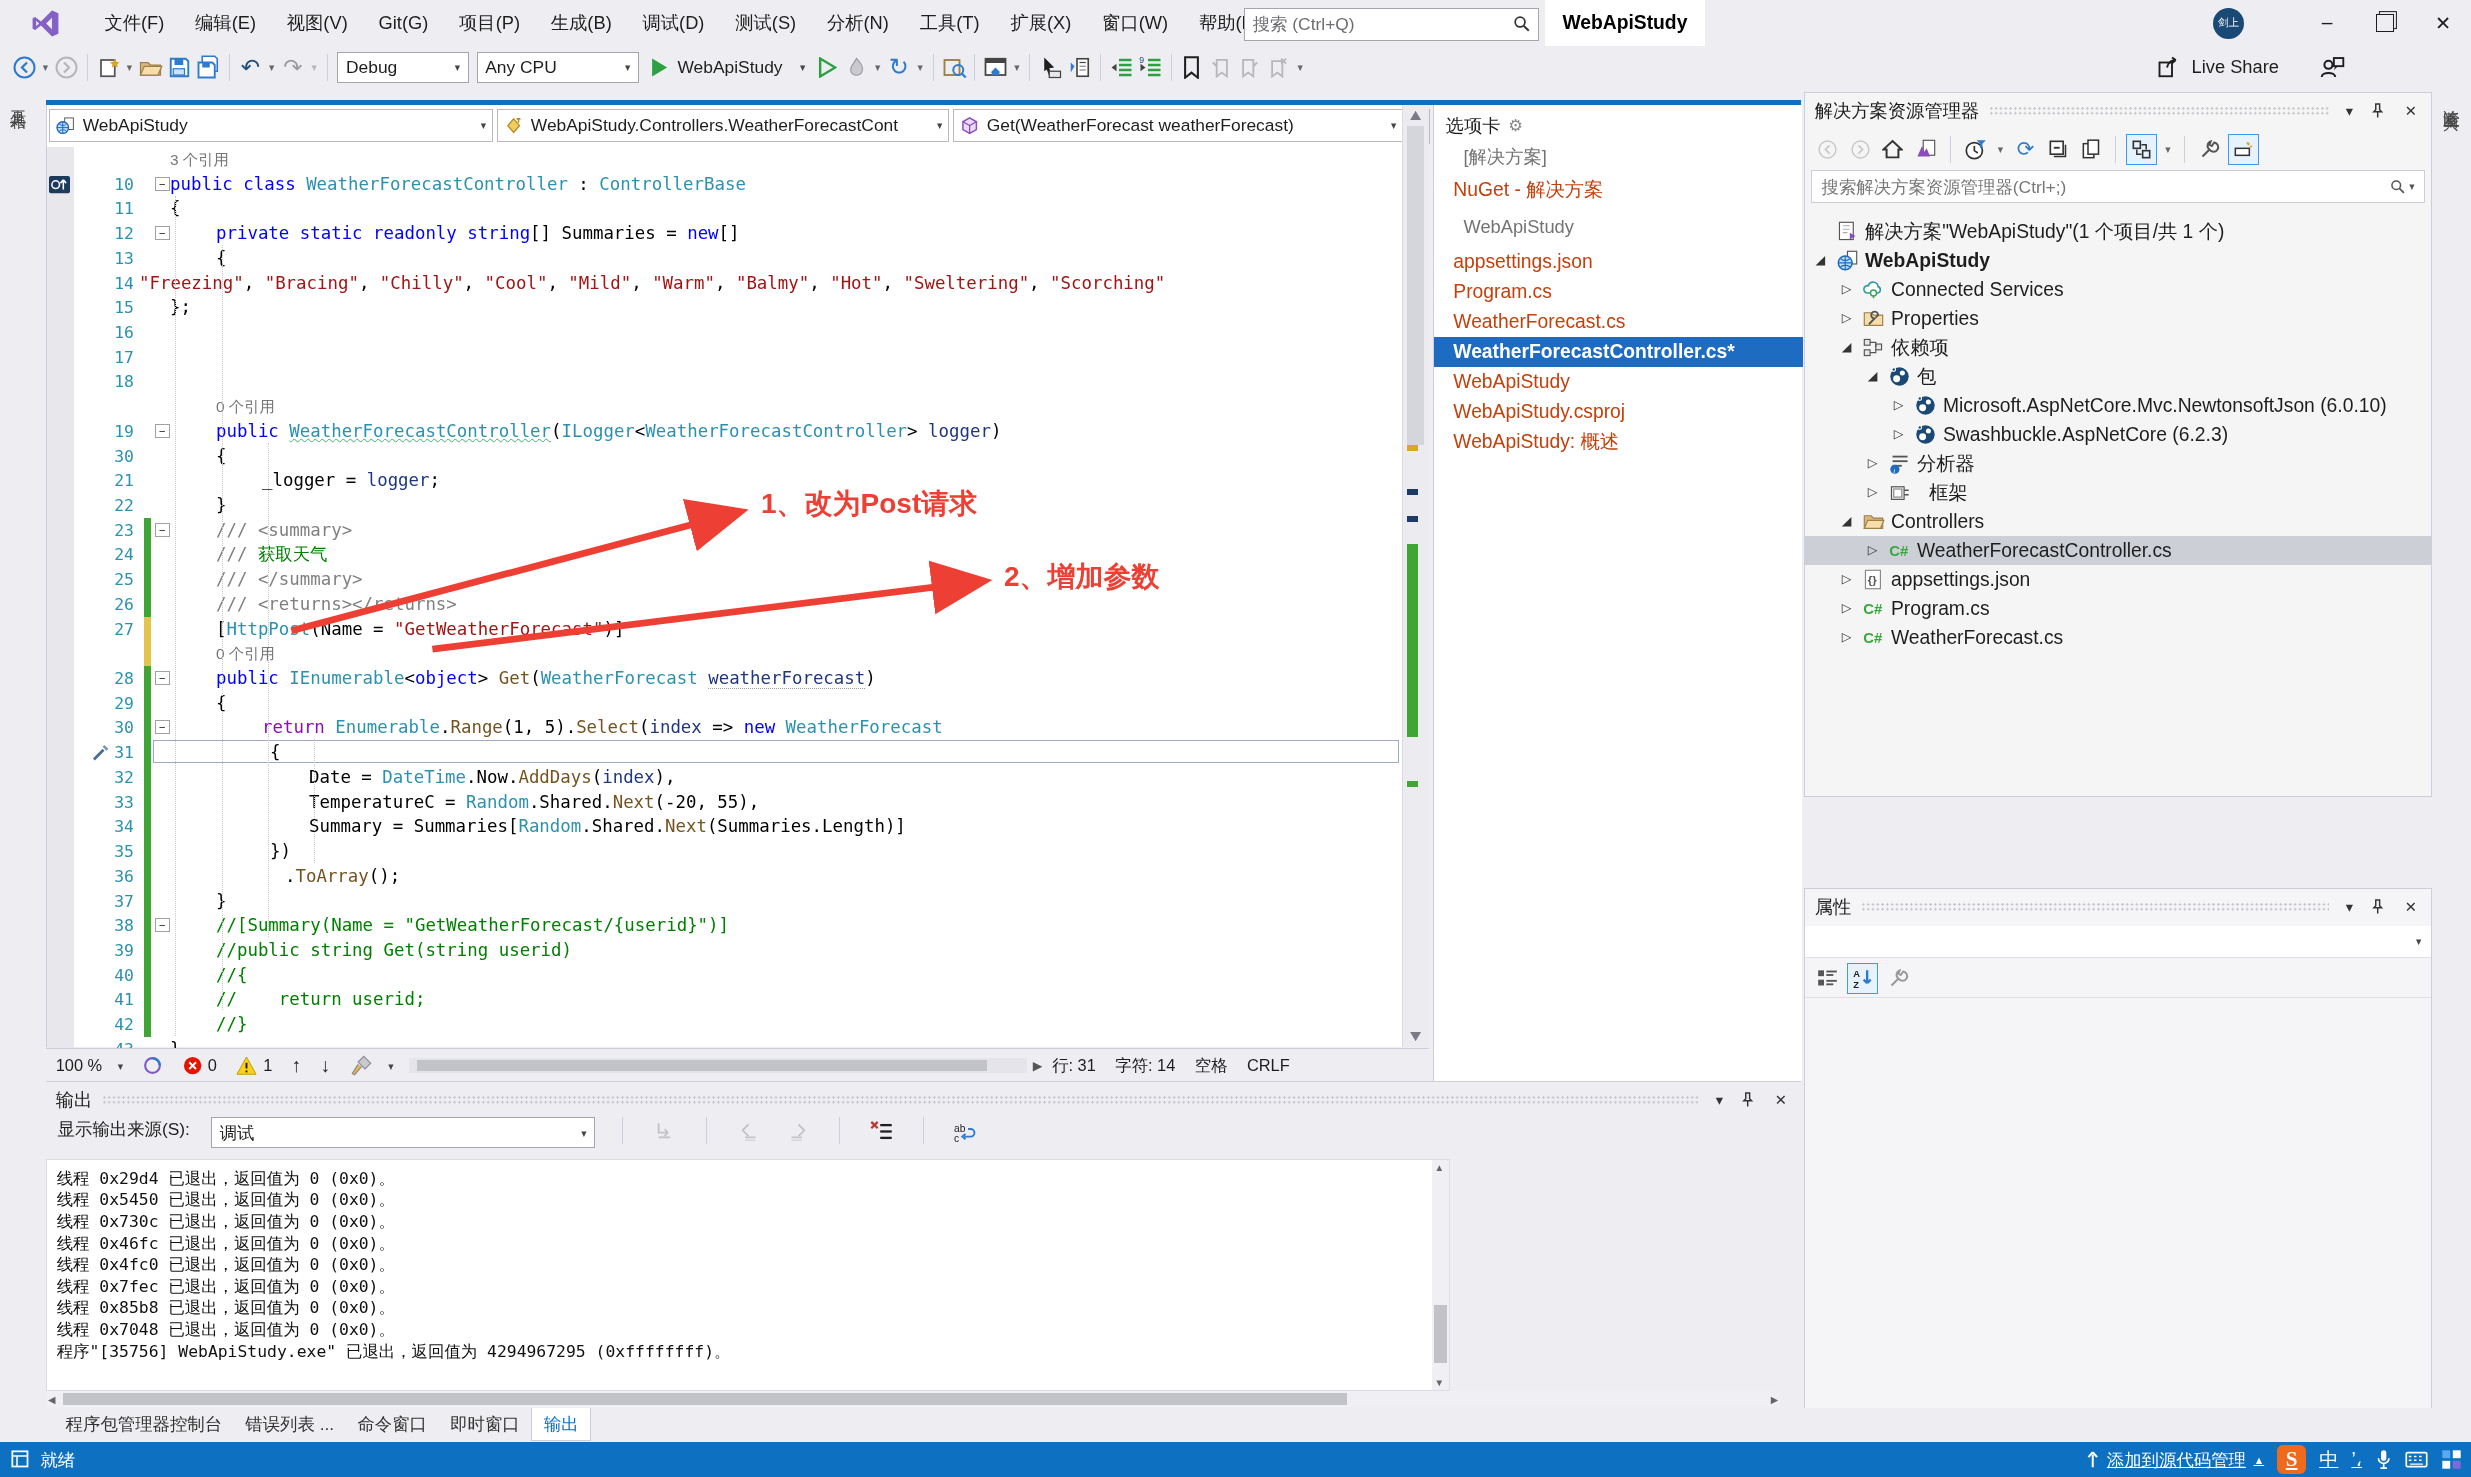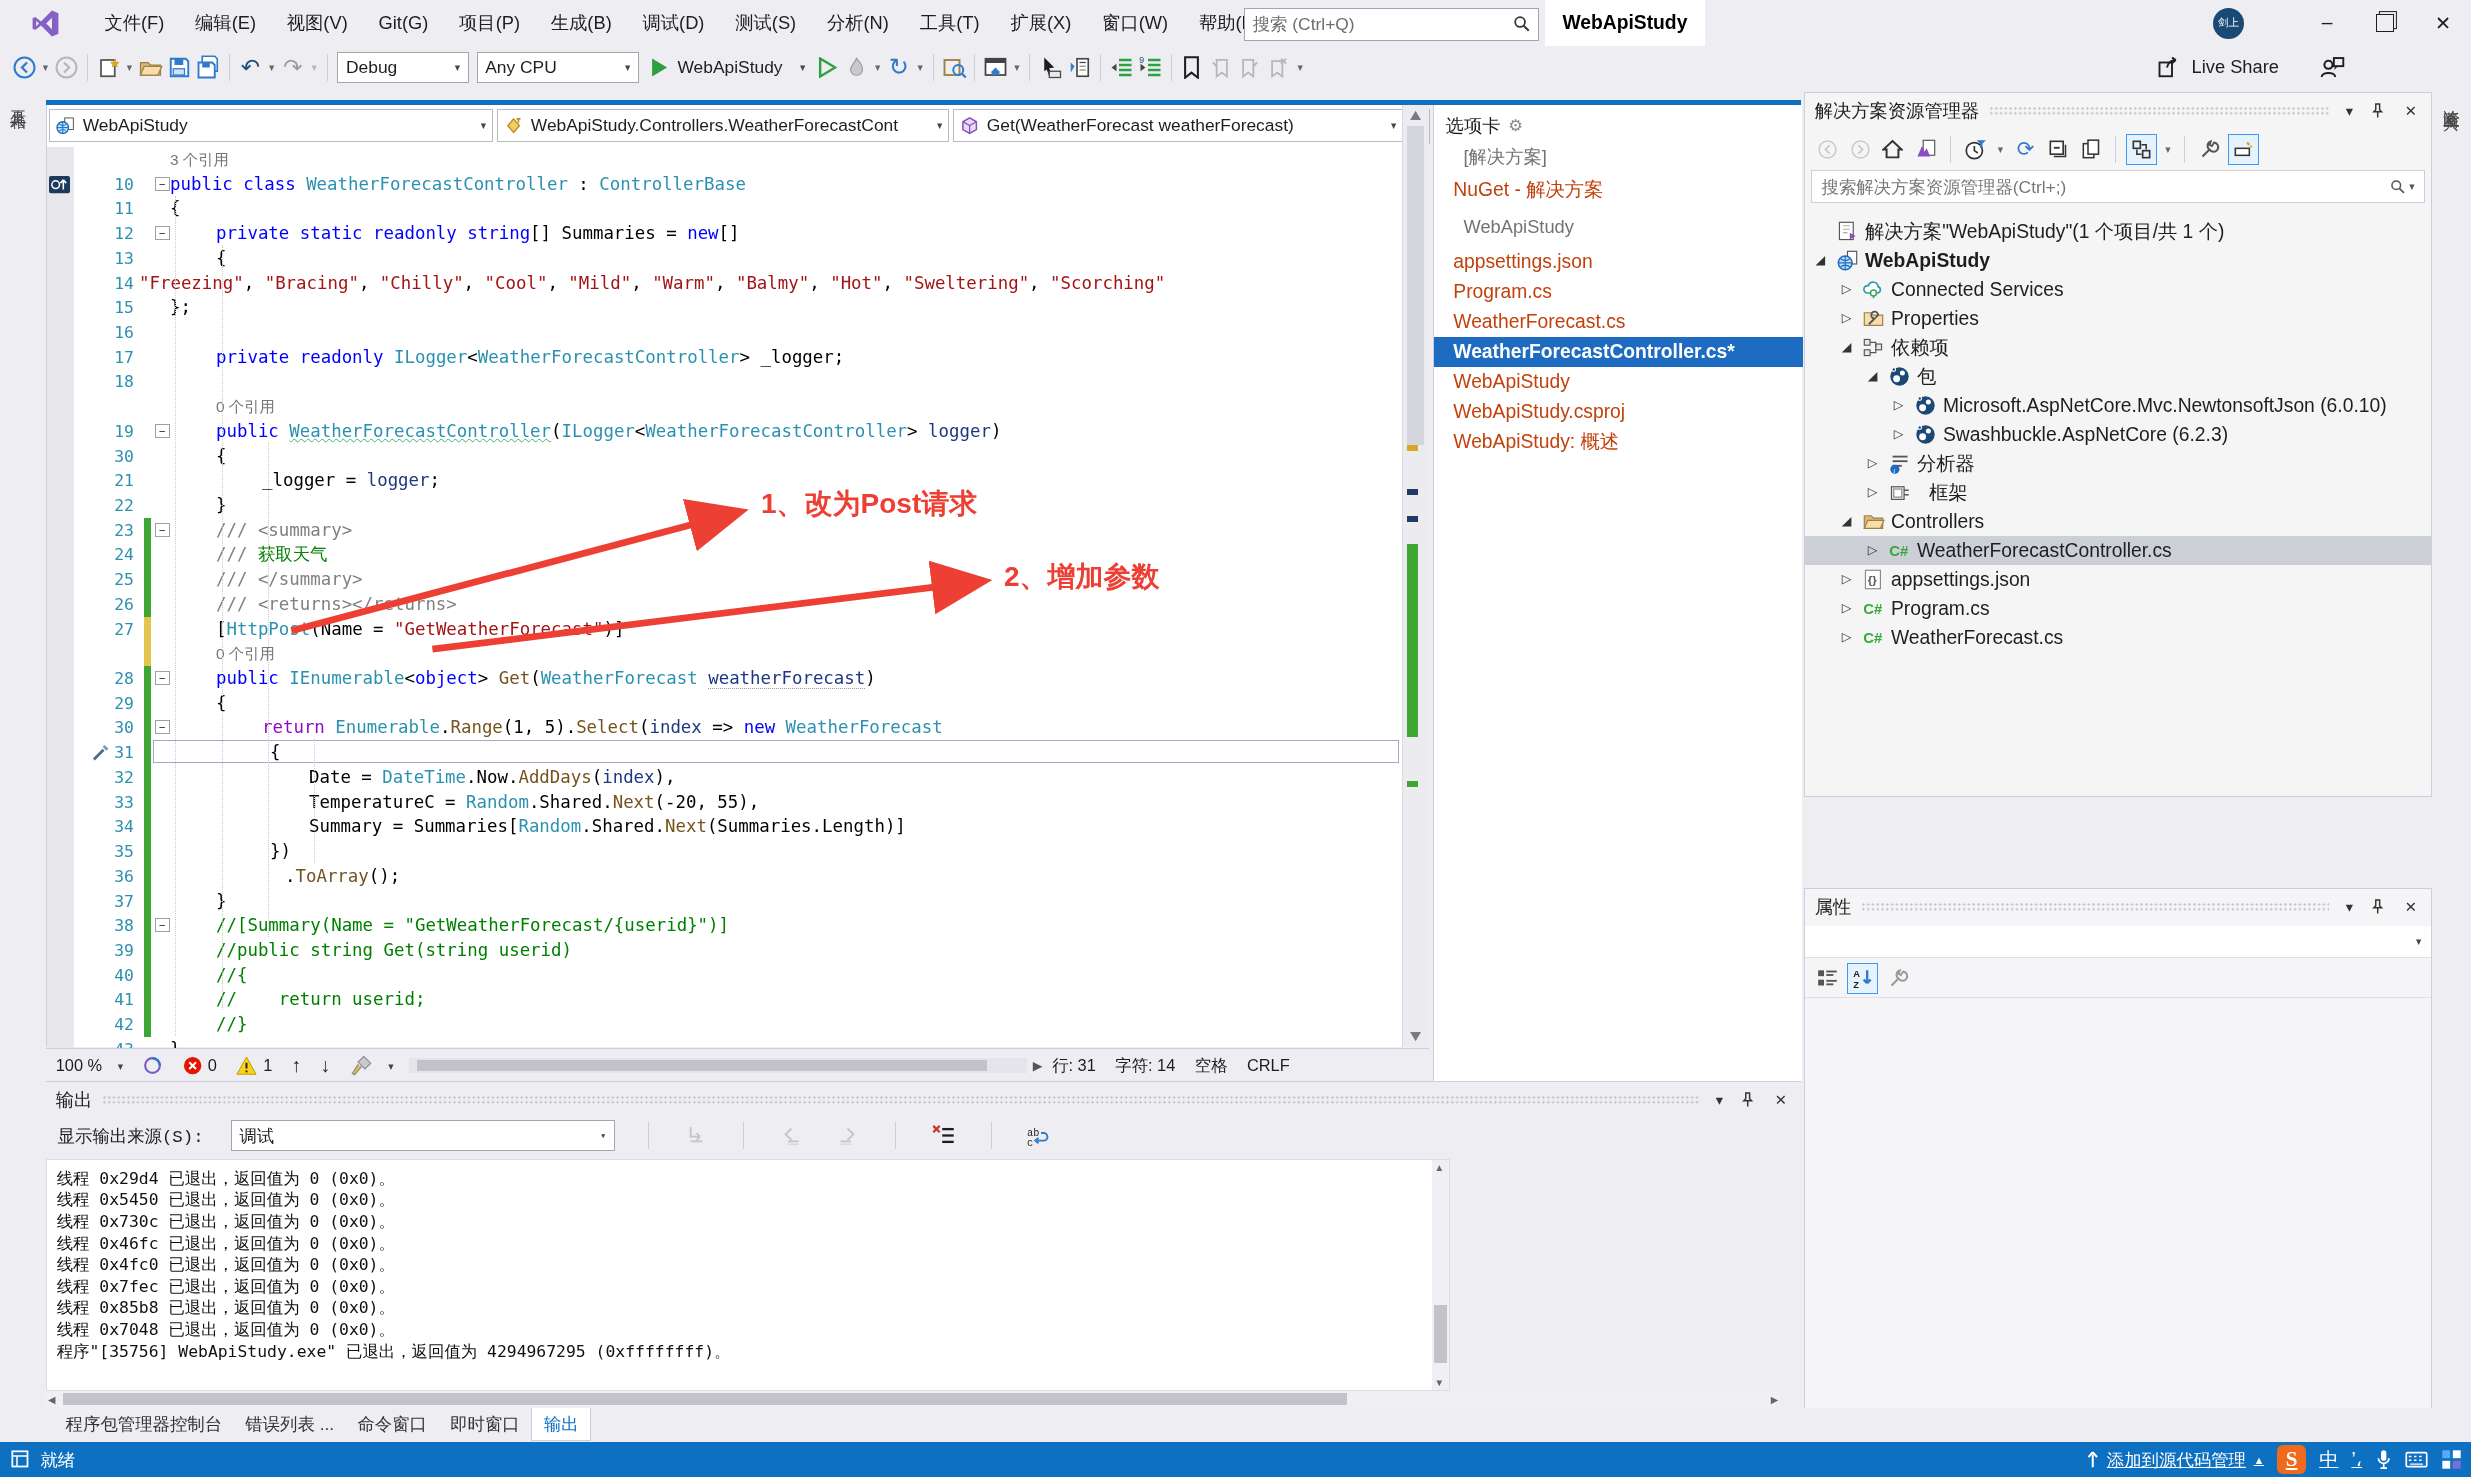--- a/index.html
+++ b/index.html
@@ -77,21 +77,21 @@
   .tree-row.sel{background:#CDCFD6;}
   .tr-arrow{position:absolute;top:0;width:15.4px;text-align:center;color:#333;font-size:12.6px;}
   .tr-icon{position:absolute;top:2.9px;width:23px;height:23px;}
   .tr-label{position:absolute;top:0;color:#1E1E1E;}
   
   #properties{left:1804px;top:888px;width:628px;height:552px;background:#F5F5F7;border:1px solid #CCCEDB;box-sizing:border-box;}
   #prop-combo{margin:1.9px 0;height:31px;background:#FFF;border-bottom:1px solid #E0E0E4;display:flex;align-items:center;justify-content:flex-end;padding:0 9.7px;color:#666;}
   #prop-tools{height:37px;display:flex;align-items:center;gap:5.8px;padding:0 7.7px;border-bottom:1px solid #E0E0E4;}
   
   #output{left:46px;top:1081px;width:1755px;height:326px;background:#EEEEF2;border-top:1px solid #CCCEDB;box-sizing:border-box;}
-  #out-toolbar{height:37px;display:flex;align-items:center;padding:0 11.6px;gap:27px;font-size:17.4px;font-family:Liberation Mono, monospace;}
+  #out-toolbar{height:37px;display:flex;padding:0 11.6px;gap:21px;font-size:17.4px;}
   #out-text{position:absolute;left:0px;top:77px;width:1404px;height:232px;background:#FFF;border:1px solid #DCDCE2;box-sizing:border-box;overflow:hidden;}
   .out-line{position:absolute;left:9.7px;font:16.4px/21.6px "DejaVu Sans Mono",monospace;color:#111;white-space:pre;}
   #out-vscroll{position:absolute;right:0px;top:0;width:17.4px;height:230px;background:#F0F0F4;}
   #out-hscroll{position:absolute;left:0;top:309px;width:1734px;height:16.4px;background:#F0F0F4;}
   
   #bottom-tabs{left:0px;top:1408px;width:2472px;height:35px;background:#EEEEF2;display:flex;align-items:flex-start;padding-left:54px;box-sizing:border-box;}
   .btab{padding:3.9px 11.6px;font-size:17.4px;color:#333;}
   .btab.active{background:#FFF;color:#0E70C0;border:1px solid #CCCEDB;border-top:none;}
   
   #statusbar{left:0;top:1442px;width:2472px;height:35px;background:#0E70C0;color:#FFF;display:flex;align-items:center;
@@ -399,21 +399,20 @@
         <div class="crow" style="top: 148px;">
           <span class="ln">15</span>
           <span class="codetext" style="left:123px"><span class="tk-n">};</span></span>
         </div>
         <div class="crow" style="top: 173px;">
           <span class="ln">16</span>
           <span class="codetext" style="left:123px"></span>
         </div>
         <div class="crow" style="top: 198px;">
           <span class="ln">17</span>
-          <span class="codetext" style="left:169px"><span class="tk-k">private readonly </span><span class="tk-t">ILogger</span><span class="tk-n">&lt;</span><span class="tk-t">WeatherForecastController</span><span class="tk-n">&gt; _logger;</span></span>
         </div>
         <div class="crow" style="top: 222px;">
           <span class="ln">18</span>
           <span class="codetext" style="left:169px"></span>
         </div>
         <div class="crow" style="top: 247px;">
           <span class="lens" style="left:169px">0 个引用</span>
         </div>
         <div class="crow" style="top: 272px;">
           <span class="ln">19</span>

